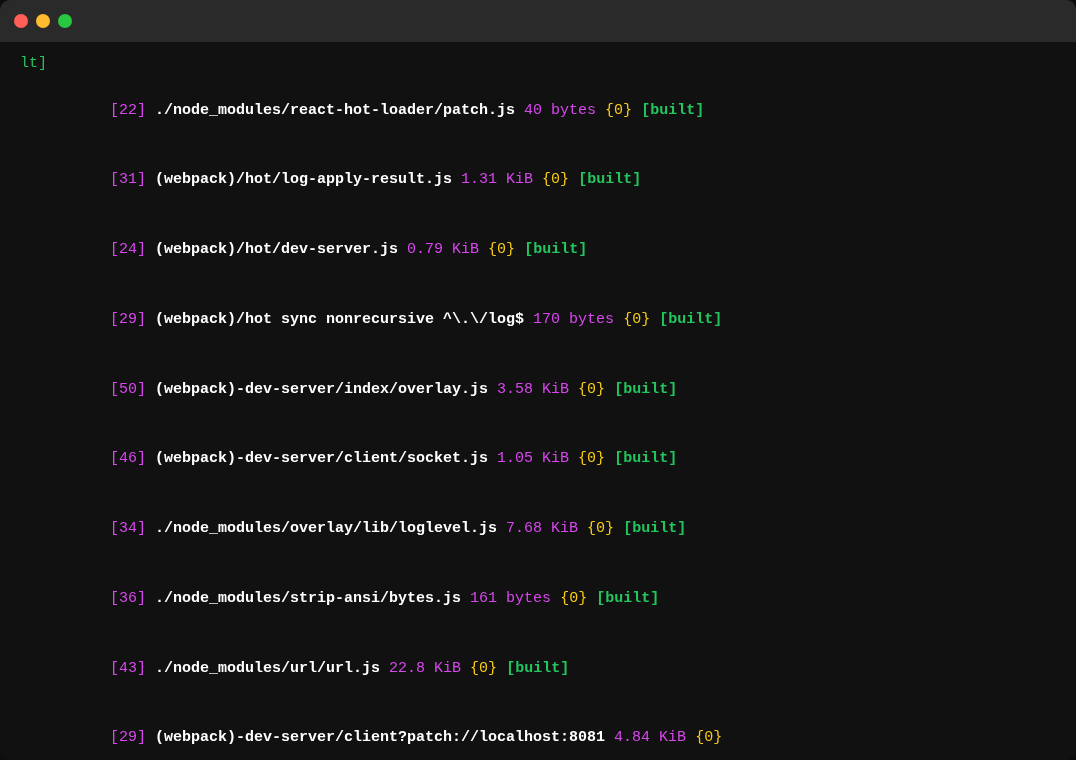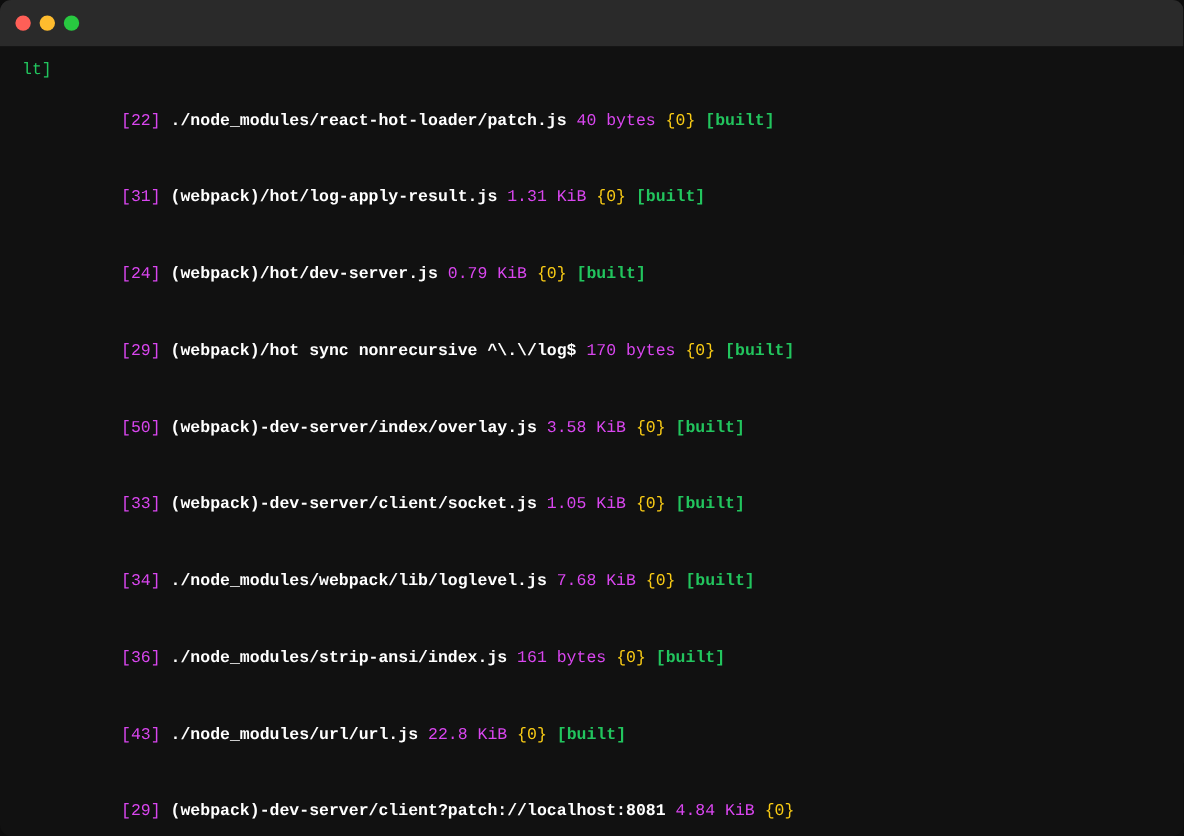--- a/index.html
+++ b/index.html
@@ -91,29 +91,29 @@
 
     <div class="line">
       <span class="white">    [29] </span><span class="path">(webpack)/hot sync nonrecursive ^\.\/log$</span><span class="white"> 170 bytes </span><span class="chunk">{0}</span><span class="white"> </span><span class="built">[built]</span>
     </div>
 
     <div class="line">
       <span class="white">    [50] </span><span class="path">(webpack)-dev-server/index/overlay.js</span><span class="white"> 3.58 KiB </span><span class="chunk">{0}</span><span class="white"> </span><span class="built">[built]</span>
     </div>
 
     <div class="line">
-      <span class="white">    [33] </span><span class="path">(webpack)-dev-server/client/socket.js</span><span class="white"> 1.05 KiB </span><span class="chunk">{0}</span><span class="white"> </span><span class="built">[built]</span>
+      <span class="white">    [46] </span><span class="path">(webpack)-dev-server/client/socket.js</span><span class="white"> 1.05 KiB </span><span class="chunk">{0}</span><span class="white"> </span><span class="built">[built]</span>
     </div>
 
     <div class="line">
-      <span class="white">    [34] </span><span class="path">./node_modules/webpack/lib/loglevel.js</span><span class="white"> 7.68 KiB </span><span class="chunk">{0}</span><span class="white"> </span><span class="built">[built]</span>
+      <span class="white">    [34] </span><span class="path">./node_modules/overlay/lib/loglevel.js</span><span class="white"> 7.68 KiB </span><span class="chunk">{0}</span><span class="white"> </span><span class="built">[built]</span>
     </div>
 
     <div class="line">
-      <span class="white">    [36] </span><span class="path">./node_modules/strip-ansi/index.js</span><span class="white"> 161 bytes </span><span class="chunk">{0}</span><span class="white"> </span><span class="built">[built]</span>
+      <span class="white">    [36] </span><span class="path">./node_modules/strip-ansi/bytes.js</span><span class="white"> 161 bytes </span><span class="chunk">{0}</span><span class="white"> </span><span class="built">[built]</span>
     </div>
 
     <div class="line">
       <span class="white">    [43] </span><span class="path">./node_modules/url/url.js</span><span class="white"> 22.8 KiB </span><span class="chunk">{0}</span><span class="white"> </span><span class="built">[built]</span>
     </div>
 
     <div class="line">
       <span class="white">    [29] </span><span class="path">(webpack)-dev-server/client?patch://localhost:8081</span><span class="white"> 4.84 KiB </span><span class="chunk">{0}</span>
     </div>
 

